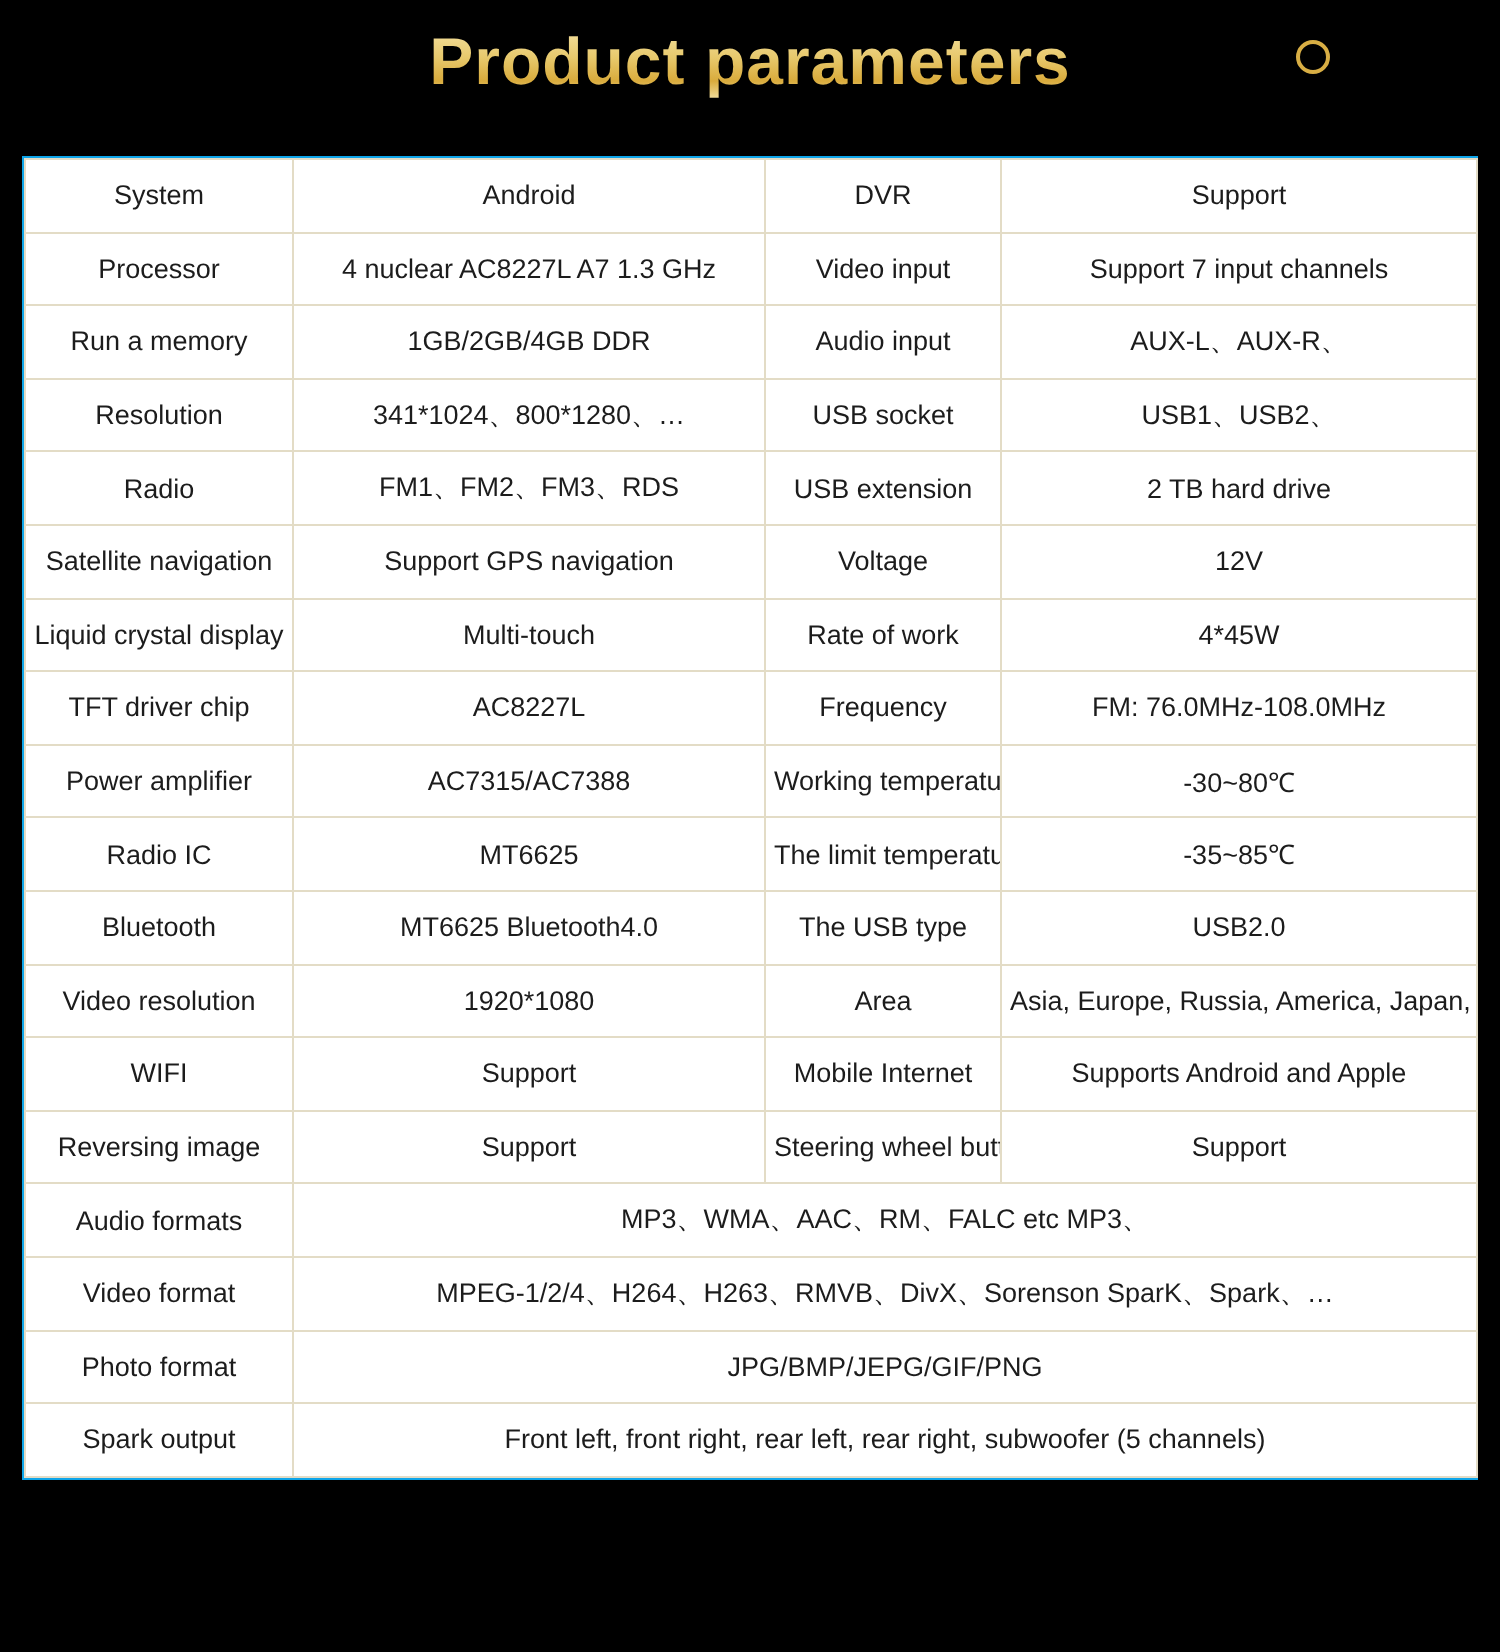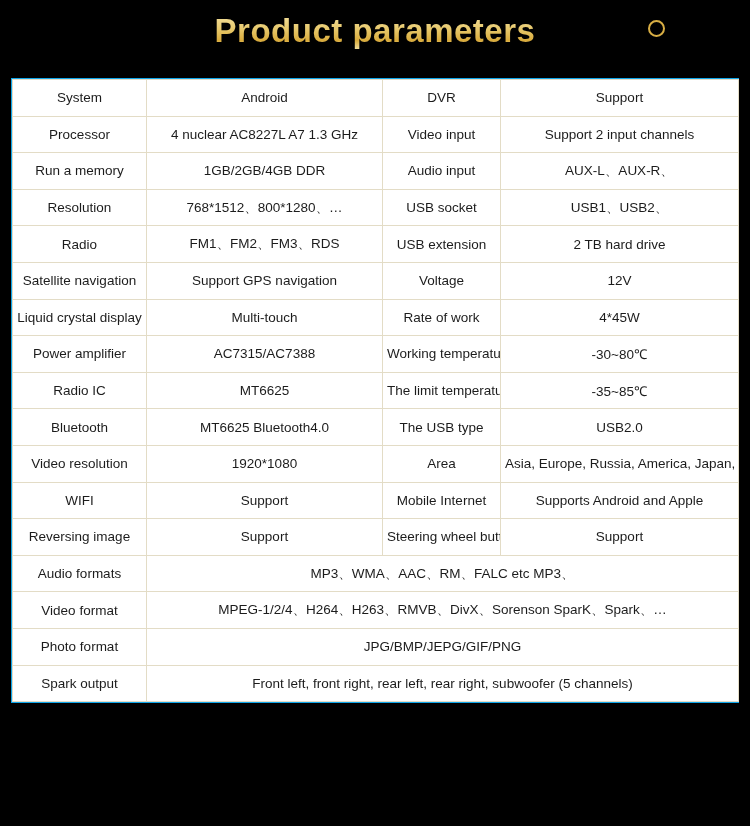--- a/index.html
+++ b/index.html
@@ -121,34 +121,34 @@
           <td class="gold head">System</td>
           <td class="gold head">Android</td>
           <td class="gold head">DVR</td>
           <td class="gold head">Support</td>
         </tr>
 
         <tr>
           <td class="gold">Processor</td>
           <td>4 nuclear  AC8227L A7 1.3 GHz</td>
           <td class="gold">Video input</td>
-          <td>Support 2 input channels</td>
+          <td>Support 7 input channels</td>
         </tr>
 
         <tr>
           <td class="gold">Run a memory</td>
           <td class="value-gold">1GB/2GB/4GB  DDR</td>
           <td class="gold">Audio input</td>
           <td>AUX-L、AUX-R、</td>
         </tr>
 
 
         <tr>
           <td class="gold">Resolution</td>
-          <td class="value-gold">768*1512、800*1280、…</td>
+          <td class="value-gold">341*1024、800*1280、…</td>
           <td class="gold">USB socket</td>
           <td>USB1、USB2、</td>
         </tr>
 
         <tr>
           <td class="gold">Radio</td>
           <td class="value-gold">FM1、FM2、FM3、RDS</td>
           <td class="gold">USB extension</td>
           <td>2 TB hard drive</td>
         </tr>
@@ -160,20 +160,26 @@
           <td>12V</td>
         </tr>
 
         <tr>
           <td class="gold small">Liquid crystal display</td>
           <td class="value-gold">Multi-touch</td>
           <td class="gold">Rate of work</td>
           <td>4*45W</td>
         </tr>
 
+        <tr>
+          <td class="gold">TFT driver chip</td>
+          <td class="value-gold">AC8227L</td>
+          <td class="gold">Frequency</td>
+          <td>FM: 76.0MHz-108.0MHz</td>
+        </tr>
 
         <tr>
           <td class="gold">Power amplifier</td>
           <td class="value-gold">AC7315/AC7388</td>
           <td class="gold-strong small">Working temperature</td>
           <td>-30~80℃</td>
         </tr>
 
         <tr>
           <td class="gold">Radio IC</td>

